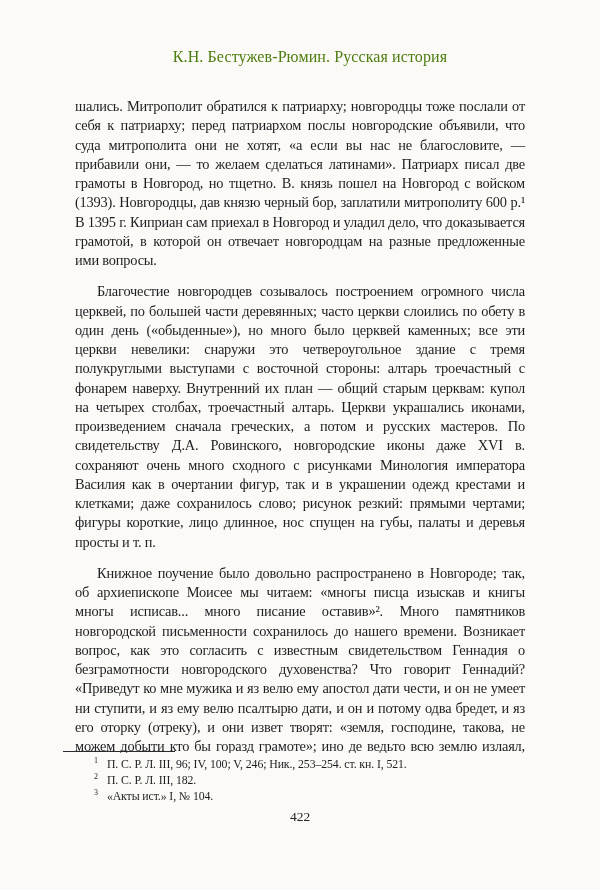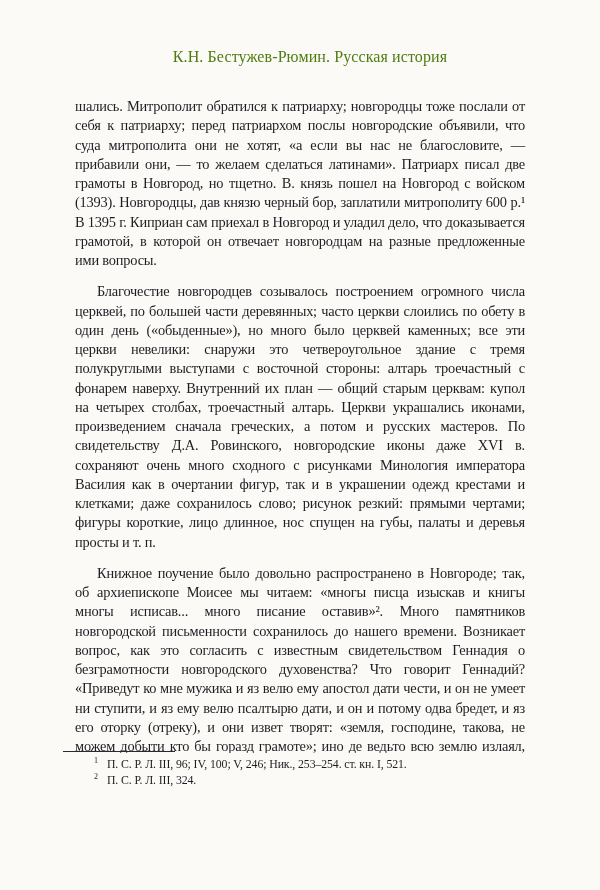--- a/index.html
+++ b/index.html
@@ -95,18 +95,22 @@
     <p class="indented">Книжное поучение было довольно распространено в Новгороде; так, об архиепископе Моисее мы читаем: «многы писца изыскав и книгы многы исписав... много писание оставив»². Много памятников новгородской письменности сохранилось до нашего времени. Возникает вопрос, как это согласить с известным свидетельством Геннадия о безграмотности новгородского духовенства? Что говорит Геннадий? «Приведут ко мне мужика и яз велю ему апостол дати чести, и он не умеет ни ступити, и яз ему велю псалтырю дати, и он и потому одва бредет, и яз его оторку (отреку), и они извет творят: «земля, господине, такова, не можем добыти кто бы горазд грамоте»; ино де ведьто всю землю излаял, что нет человека в земле, кого бы избрали в поповство»³. О ком это говорится? О местных жителях, привыкших избирать своих священников, не разбирая, грамотен он или нет, а смотря только на то, люб ли он им. Кто</p>
   </div>
 
   <hr class="footnote-divider">
 
   <div class="footnotes">
     <div class="footnote">
       <sup>1</sup><span>П. С. Р. Л. III, 96; IV, 100; V, 246; Ник., 253–254. ст. кн. I, 521.</span>
     </div>
     <div class="footnote">
-      <sup>2</sup><span>П. С. Р. Л. III, 324.</span>
+      <sup>2</sup><span>П. С. Р. Л. III, 182.</span>
+    </div>
+    <div class="footnote">
+      <sup>3</sup><span>«Акты ист.» I, № 104.</span>
     </div>
   </div>
 
+  <div class="page-number">422</div>
 
 </div>
 
 </body></html>

